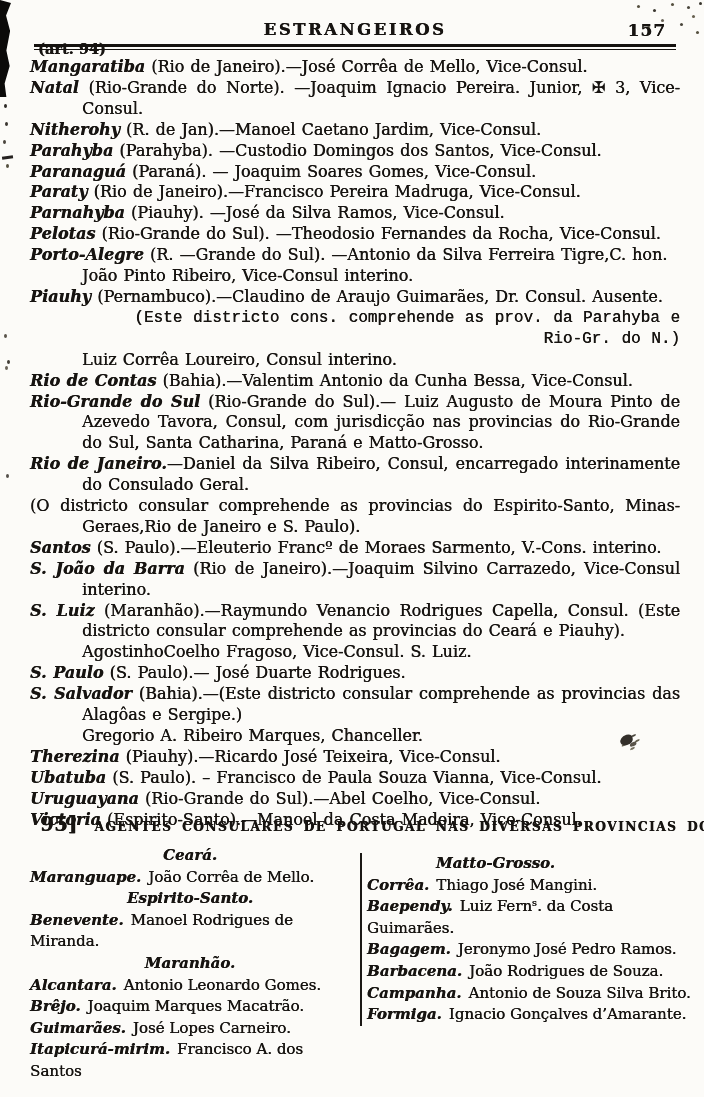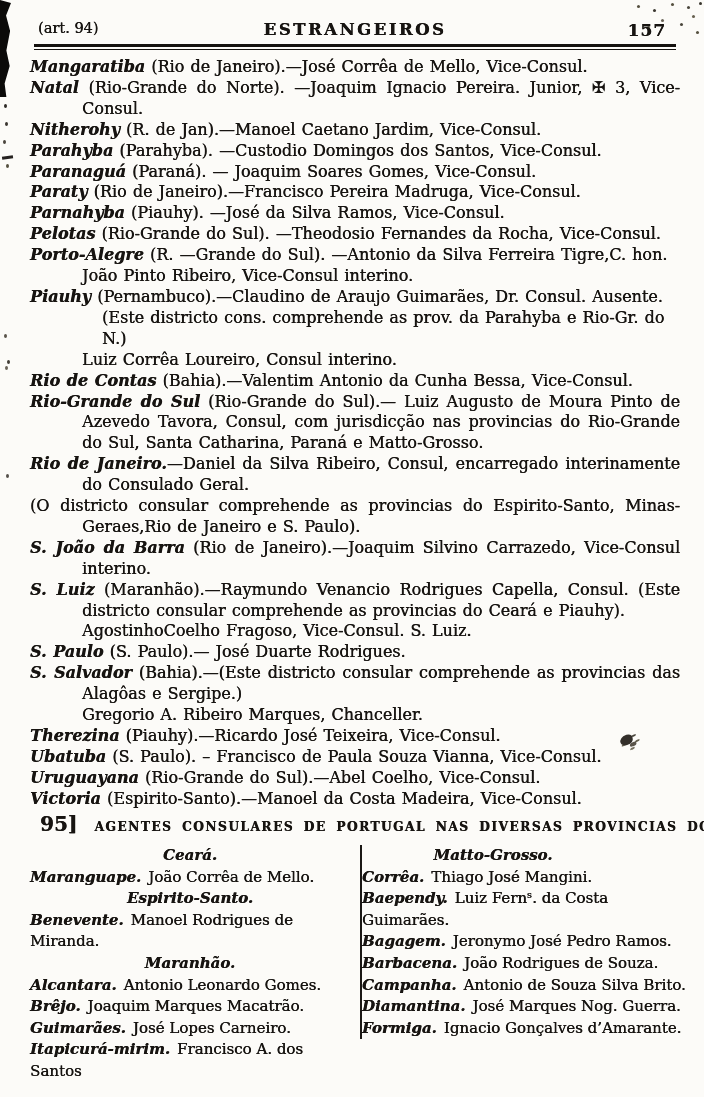--- a/index.html
+++ b/index.html
@@ -3,46 +3,46 @@
 <meta charset="utf-8">
 <style>
   html,body{margin:0;padding:0;background:#d9d7d2;}
   .page{position:relative;width:704px;height:1097px;background:#fcfbf8;overflow:hidden;
         color:#171411;font-family:"DejaVu Serif", serif;
         box-shadow:0 0 6px rgba(0,0,0,.4);}
   .ink{text-shadow:0.35px 0 0 currentColor;}
 
   
   .header{position:absolute;left:36px;right:30px;top:20px;height:22px;}
-  .art{position:absolute;left:2px;top:0;font-size:14.5px;font-weight:normal;}
+  .art{position:absolute;left:2px;top:20px;font-size:14.5px;font-weight:bold;}
   .title{position:absolute;left:50%;top:0;transform:translateX(-50%);
          font-size:16.5px;font-weight:bold;letter-spacing:2.5px;}
   .pageno{position:absolute;right:8px;top:0;font-size:17px;font-weight:bold;letter-spacing:1px;}
   .rule{position:absolute;left:34px;right:28px;top:44px;height:2px;
         border-top:3px solid #15120f;border-bottom:1px solid #15120f;}
 
   
   .list{position:absolute;left:30px;top:57px;width:650px;
         font-size:16px;line-height:20.9px;word-spacing:1px;}
   .line{margin:0;text-align:justify;}
   .entry{padding-left:52px;text-indent:-52px;}
   .cont{padding-left:52px;text-align:left;}
-  .cont2{padding-left:72px;text-align:left;}
+  .cont2{padding-left:72px;text-align:right;font-family:Liberation Mono, monospace;}
   .head{font-style:italic;font-weight:bold;}
 
   
   .section{position:absolute;left:40px;top:812px;right:16px;white-space:nowrap;}
   .section-num{font-size:20px;font-weight:bold;margin-right:12px;}
   .section-title{font-size:12.3px;font-weight:bold;letter-spacing:1.4px;word-spacing:4px;}
 
   
   .columns{position:absolute;left:30px;top:845px;right:10px;display:flex;align-items:flex-start;
            font-size:15px;line-height:21.6px;}
   .col-left{width:330px;box-sizing:border-box;padding-right:10px;}
-  .col-right{flex:1;border-left:2px solid #1b1815;min-height:172px;box-sizing:border-box;}
+  .col-right{flex:1;border-left:2px solid #1b1815;padding-left:5px;min-height:172px;box-sizing:border-box;margin-top:8px;}
   .province{font-style:italic;font-weight:bold;text-align:center;margin:0;}
   .col-right .province{padding-right:70px;}
   .agent{margin:0;}
   .town{font-style:italic;font-weight:bold;margin-right:7px;}
 
   
   .edge-blob{position:absolute;left:0;top:0;width:11px;height:97px;background:#0b0a09;
              clip-path:polygon(0 0,100% 3%,55% 16%,92% 32%,58% 52%,88% 68%,42% 86%,58% 100%,0 100%);}
   .edge-specks{position:absolute;left:4px;top:104px;width:3px;height:4px;background:#2e2a26;border-radius:50%;
                box-shadow:1px 18px 0 #3a352f, -1px 36px 0 #4a443c, 2px 60px 0 #55503f,
@@ -87,20 +87,21 @@
       <p class="line entry"><span class="head">Pelotas</span><span class="rest"> (Rio-Grande do Sul). —Theodosio Fernandes da Rocha, Vice-Consul.</span></p>
       <p class="line entry"><span class="head">Porto-Alegre</span><span class="rest"> (R. —Grande do Sul). —Antonio da Silva Ferreira Tigre,C. hon.</span></p>
       <p class="line cont"><span class="rest">João Pinto Ribeiro, Vice-Consul interino.</span></p>
       <p class="line entry"><span class="head">Piauhy</span><span class="rest"> (Pernambuco).—Claudino de Araujo Guimarães, Dr. Consul. Ausente.</span></p>
       <p class="line cont2"><span class="rest">(Este districto cons. comprehende as prov. da Parahyba e Rio-Gr. do N.)</span></p>
       <p class="line cont"><span class="rest">Luiz Corrêa Loureiro, Consul interino.</span></p>
       <p class="line entry"><span class="head">Rio de Contas</span><span class="rest"> (Bahia).—Valentim Antonio da Cunha Bessa, Vice-Consul.</span></p>
       <p class="line entry"><span class="head">Rio-Grande do Sul</span><span class="rest"> (Rio-Grande do Sul).— Luiz Augusto de Moura Pinto de Azevedo Tavora, Consul, com jurisdicção nas provincias do Rio-Grande do Sul, Santa Catharina, Paraná e Matto-Grosso.</span></p>
       <p class="line entry"><span class="head">Rio de Janeiro.</span><span class="rest">—Daniel da Silva Ribeiro, Consul, encarregado interinamente do Consulado Geral.</span></p>
       <p class="line entry"><span class="rest">(O districto consular comprehende as provincias do Espirito-Santo, Minas-Geraes,Rio de Janeiro e S. Paulo).</span></p>
+      <p class="line entry"><span class="head">Santos</span><span class="rest"> (S. Paulo).—Eleuterio Francº de Moraes Sarmento, V.-Cons. interino.</span></p>
       <p class="line entry"><span class="head">S. João da Barra</span><span class="rest"> (Rio de Janeiro).—Joaquim Silvino Carrazedo, Vice-Consul interino.</span></p>
       <p class="line entry"><span class="head">S. Luiz</span><span class="rest"> (Maranhão).—Raymundo Venancio Rodrigues Capella, Consul. (Este districto consular comprehende as provincias do Ceará e Piauhy).</span></p>
       <p class="line cont"><span class="rest">AgostinhoCoelho Fragoso, Vice-Consul. S. Luiz.</span></p>
       <p class="line entry"><span class="head">S. Paulo</span><span class="rest"> (S. Paulo).— José  Duarte Rodrigues.</span></p>
       <p class="line entry"><span class="head">S. Salvador</span><span class="rest"> (Bahia).—(Este districto consular comprehende as provincias das Alagôas e Sergipe.)</span></p>
       <p class="line cont"><span class="rest">Gregorio A. Ribeiro Marques, Chanceller.</span></p>
       <p class="line entry"><span class="head">Therezina</span><span class="rest"> (Piauhy).—Ricardo José Teixeira, Vice-Consul.</span></p>
       <p class="line entry"><span class="head">Ubatuba</span><span class="rest"> (S. Paulo). – Francisco de Paula Souza Vianna, Vice-Consul.</span></p>
       <p class="line entry"><span class="head">Uruguayana</span><span class="rest"> (Rio-Grande do Sul).—Abel Coelho, Vice-Consul.</span></p>
       <p class="line entry"><span class="head">Victoria</span><span class="rest"> (Espirito-Santo).—Manoel da Costa Madeira, Vice-Consul.</span></p>
@@ -123,18 +124,17 @@
         <p class="agent"><span class="town">Guimarães.</span><span class="rest">José Lopes Carneiro.</span></p>
         <p class="agent"><span class="town">Itapicurá-mirim.</span><span class="rest">Francisco A. dos Santos</span></p>
       </div>
     <div class="col-right">
         <p class="province">Matto-Grosso.</p>
         <p class="agent"><span class="town">Corrêa.</span><span class="rest">Thiago José Mangini.</span></p>
         <p class="agent"><span class="town">Baependy.</span><span class="rest">Luiz Fernˢ. da Costa Guimarães.</span></p>
         <p class="agent"><span class="town">Bagagem.</span><span class="rest">Jeronymo José Pedro Ramos.</span></p>
         <p class="agent"><span class="town">Barbacena.</span><span class="rest">João Rodrigues de Souza.</span></p>
         <p class="agent"><span class="town">Campanha.</span><span class="rest">Antonio de Souza Silva Brito.</span></p>
-        <p class="agent"><span class="town">Diamantina.</span><span class="rest">José Marques Nog. Guerra.</span></p>
         <p class="agent"><span class="town">Formiga.</span><span class="rest">Ignacio Gonçalves d’Amarante.</span></p>
       </div>
   </div>
 
 </div>
 
 </body></html>

